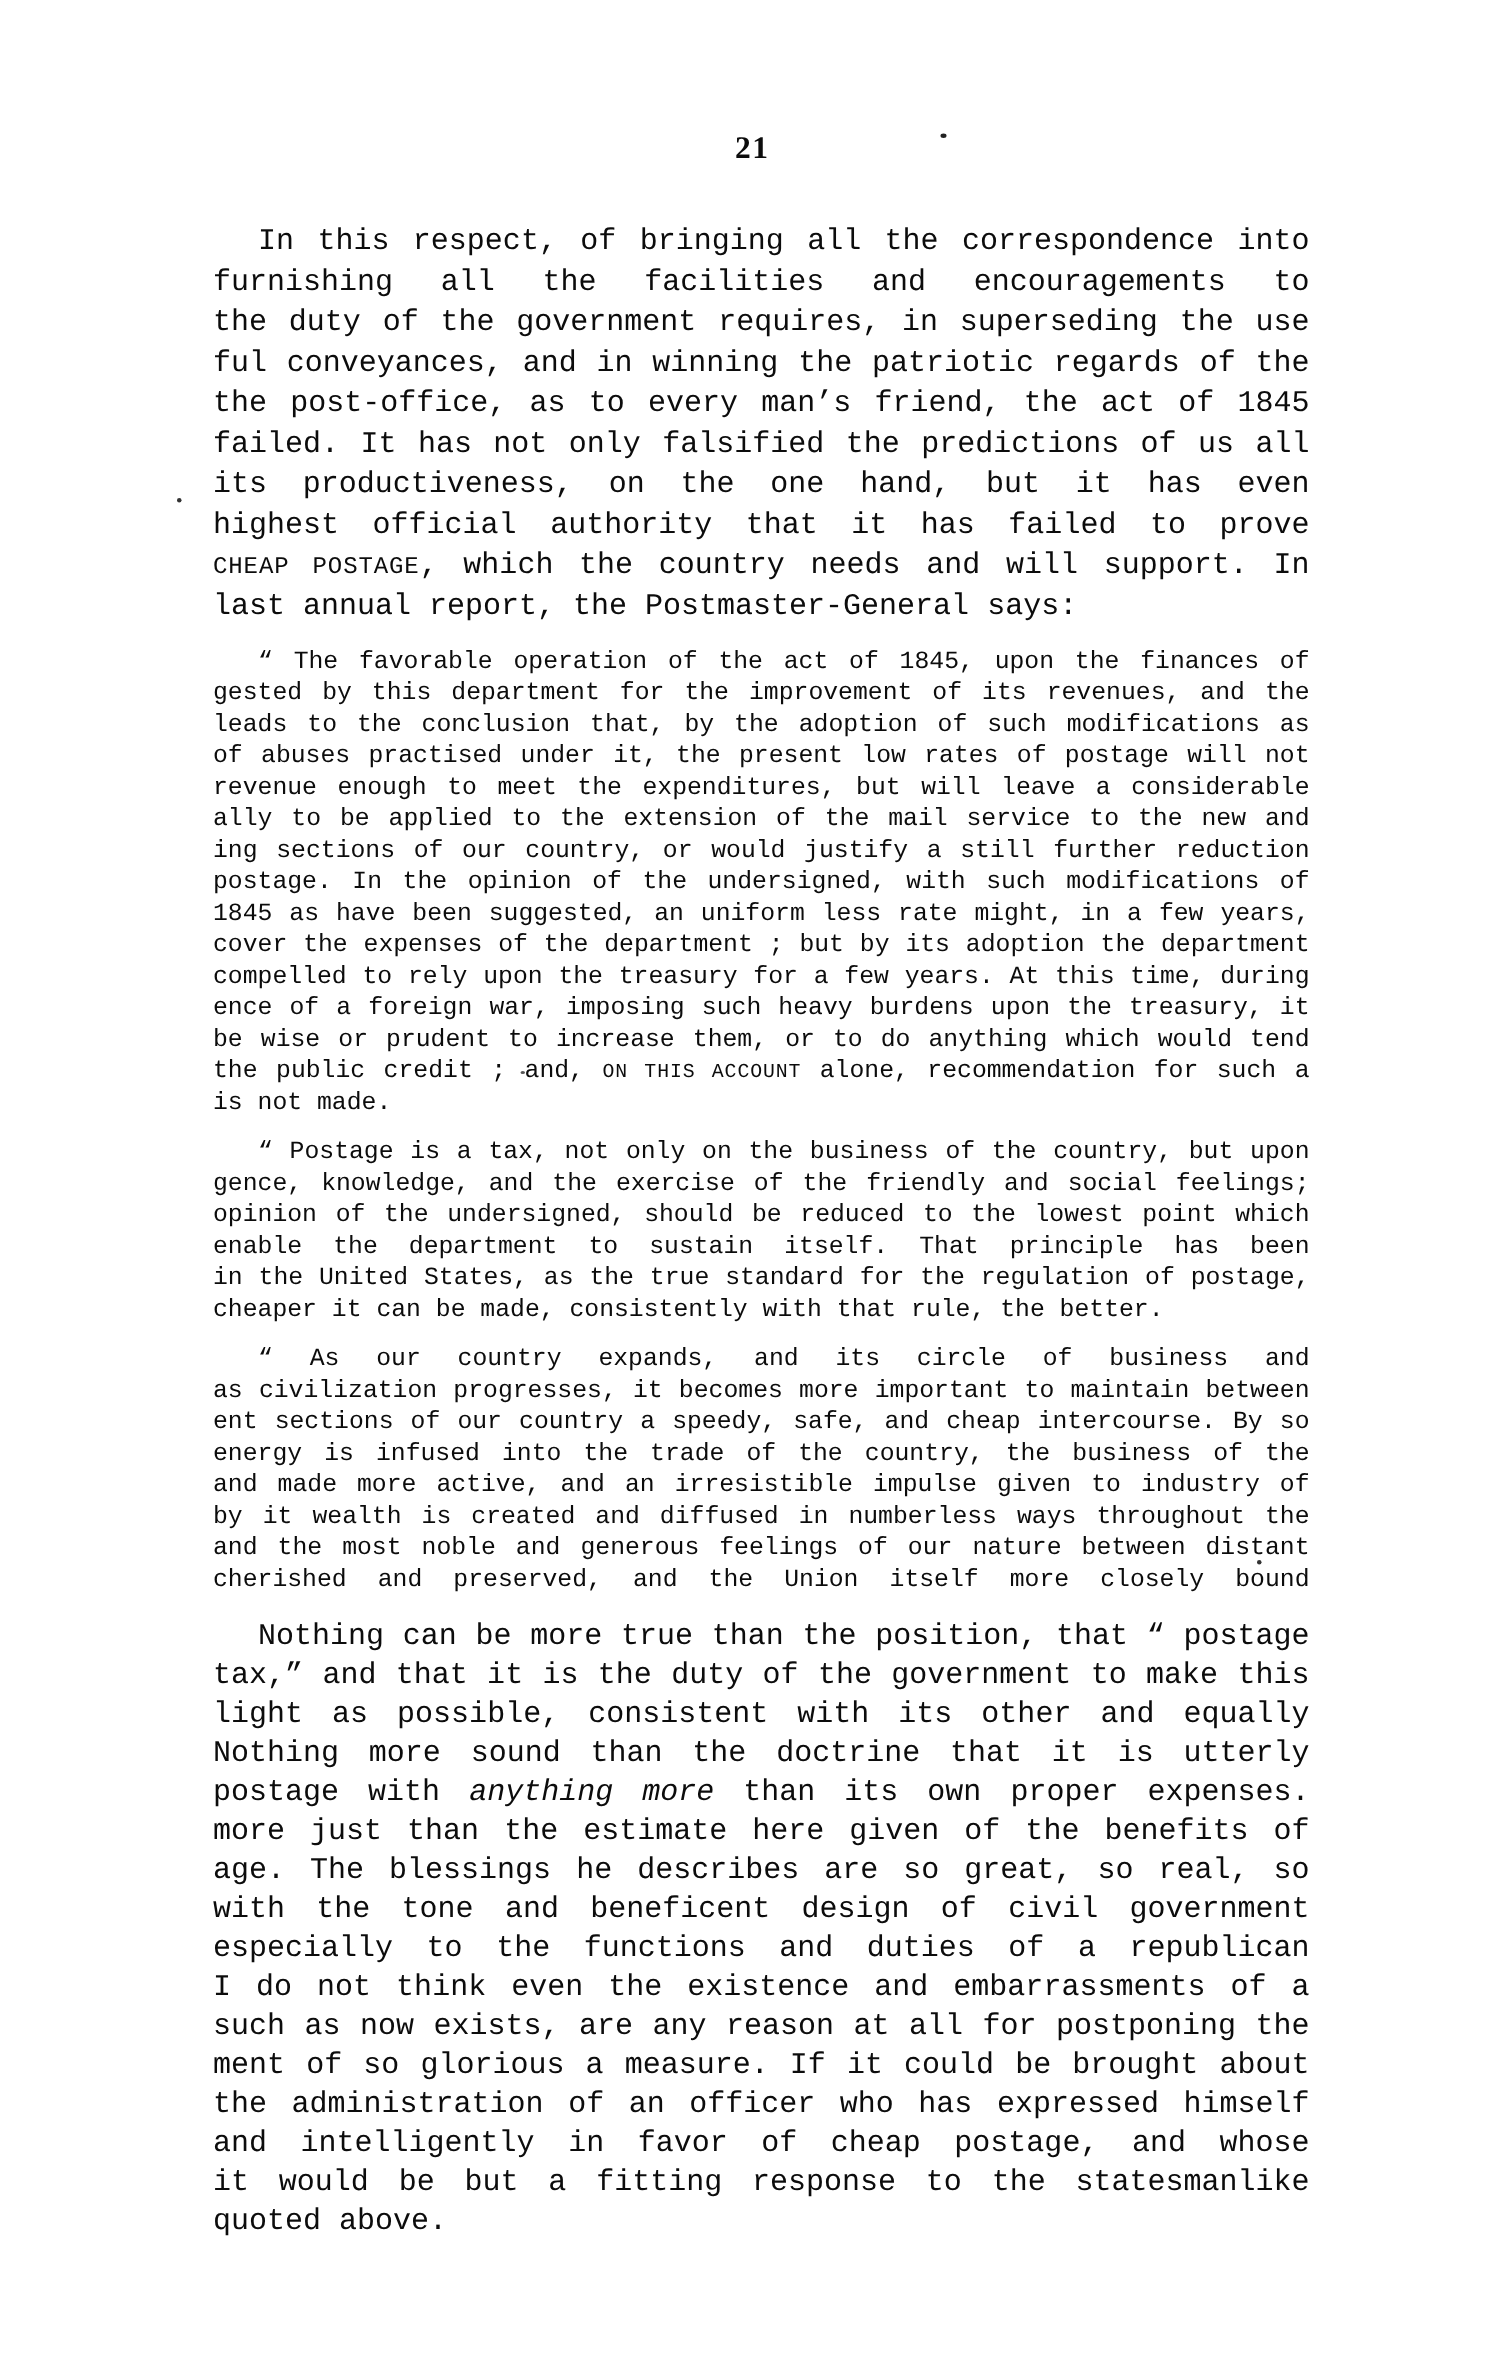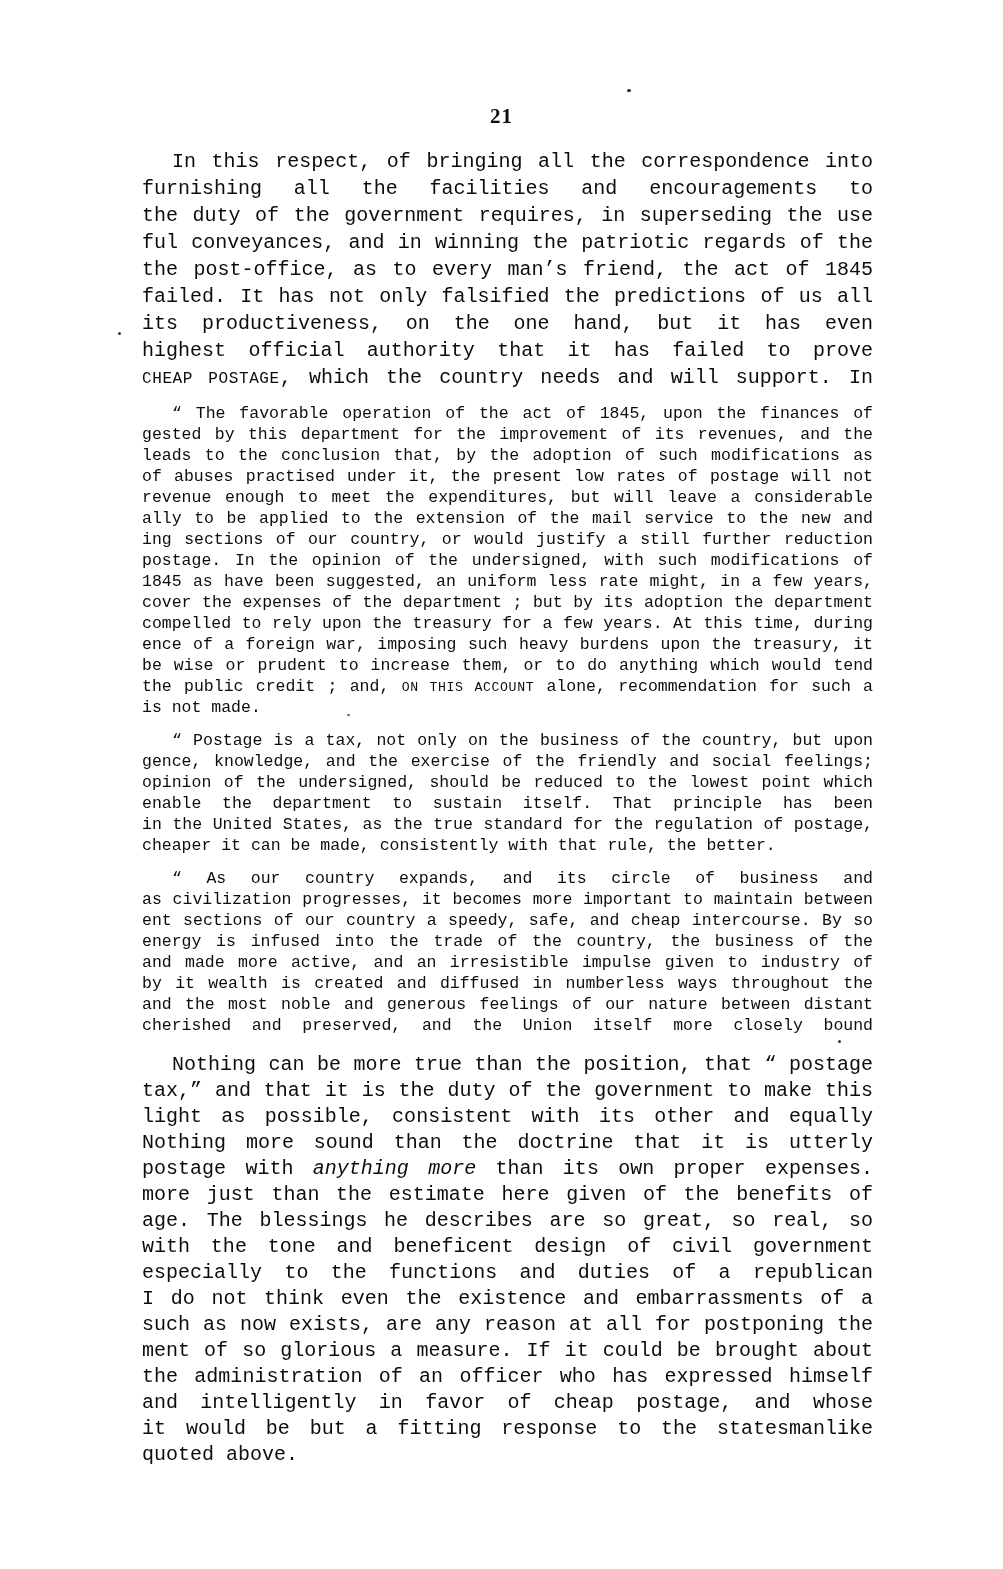--- a/index.html
+++ b/index.html
@@ -11,21 +11,21 @@
     height: 1569px;
     background: #ffffff;
     position: relative;
     overflow: hidden;
     font-family: "Liberation Serif", "DejaVu Serif", serif;
     color: #0c0c0c;
     -webkit-font-smoothing: none;
   }
   .page-number {
     position: absolute;
-    top: 104px;
+    top: 86px;
     left: 0;
     width: 1003px;
     text-align: center;
     font-size: 21px;
     font-weight: bold;
     letter-spacing: 1px;
   }
   .text-block {
     position: absolute;
     left: 142px;
@@ -82,20 +82,21 @@
     <div class="para body">
       <div class="line first ind"><span>In this respect, of bringing all the correspondence into the mails, in</span></div>
       <div class="line"><span>furnishing all the facilities and encouragements to correspondence which</span></div>
       <div class="line"><span>the duty of the government requires, in superseding the use of unlaw-</span></div>
       <div class="line"><span>ful conveyances, and in winning the patriotic regards of the people to</span></div>
       <div class="line"><span>the post-office, as to every man’s friend, the act of 1845 has entirely</span></div>
       <div class="line"><span>failed.  It has not only falsified the predictions of us all in regard to</span></div>
       <div class="line"><span>its productiveness, on the one hand, but it has even convinced the</span></div>
       <div class="line"><span>highest official authority that it has failed to prove itself to be </span><span class="italic">the</span></div>
       <div class="line"><span class="caps">CHEAP POSTAGE</span><span>, which the country needs and will support.  In his</span></div>
+      <div class="line last"><span>last annual report, the Postmaster-General says:</span></div>
     </div>
     <div class="para quote quote-start">
       <div class="line first ind"><span>“ The favorable operation of the act of 1845, upon the finances of this department,</span></div>
       <div class="line"><span>gested by this department for the improvement of its revenues, and the suppression</span></div>
       <div class="line"><span>leads to the conclusion that, by the adoption of such modifications as have been sug-</span></div>
       <div class="line"><span>of abuses practised under it, the present low rates of postage will not only produce</span></div>
       <div class="line"><span>revenue enough to meet the expenditures, but will leave a considerable surplus annu-</span></div>
       <div class="line"><span>ally to be applied to the extension of the mail service to the new and rapidly increas-</span></div>
       <div class="line"><span>ing sections of our country, or would justify a still further reduction of the rates of</span></div>
       <div class="line"><span>postage.  In the opinion of the undersigned, with such modifications of the act of</span></div>

